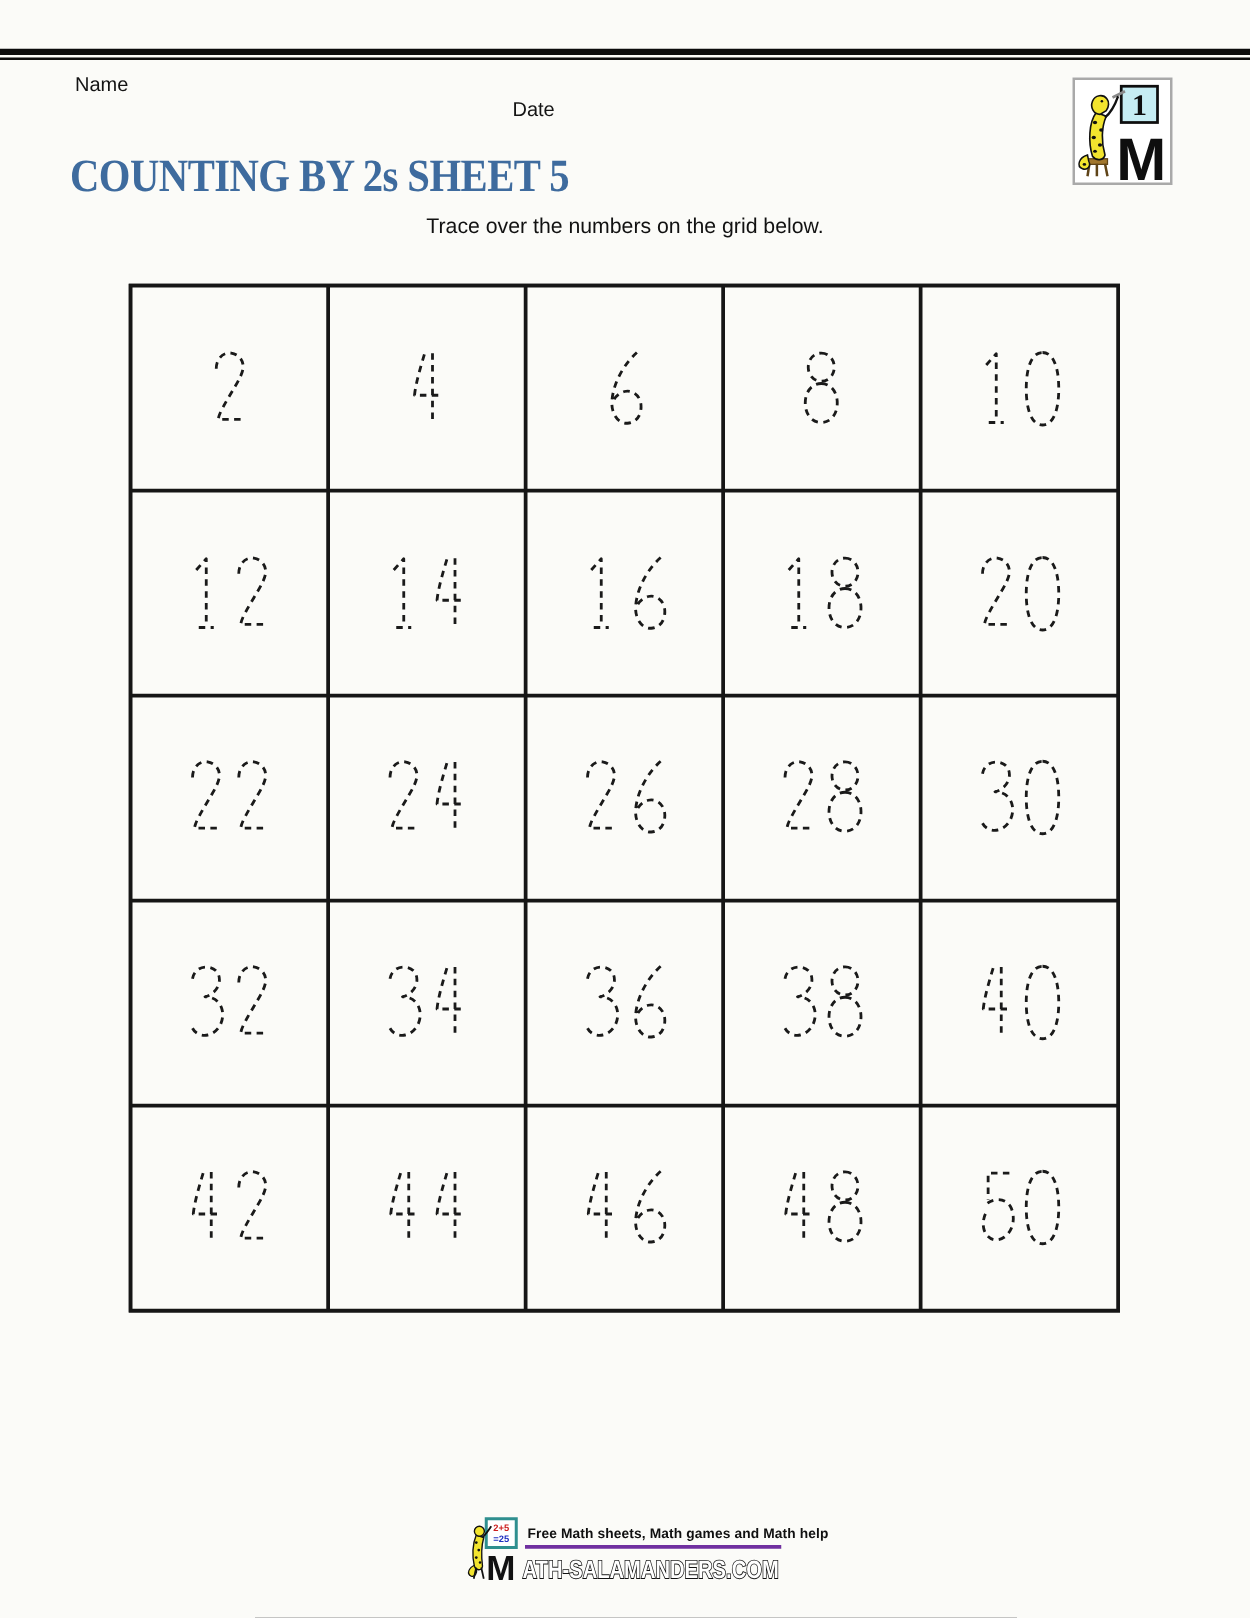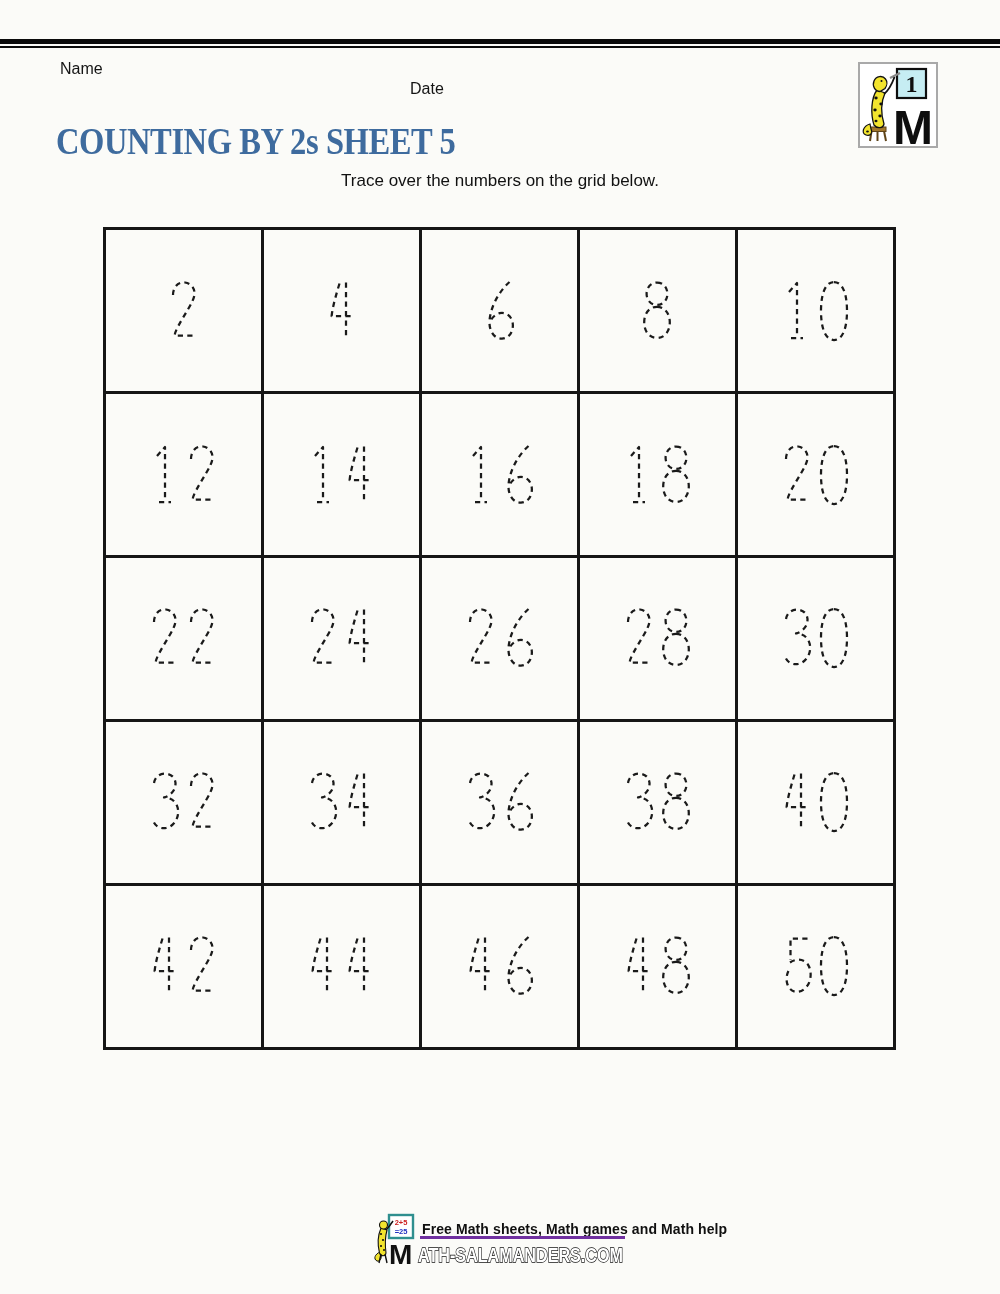--- a/index.html
+++ b/index.html
@@ -31,21 +31,21 @@
     position:absolute;left:103px;top:227px;width:793px;height:823px;
     box-sizing:border-box;border:3px solid #161616;background:#161616;
     display:grid;grid-template-columns:repeat(5,1fr);grid-template-rows:repeat(5,1fr);
     gap:2.6px;
   }
   .grid-cell{background:#fbfbf8;display:flex;align-items:center;justify-content:center;}
   .grid-cell svg{display:block;}
   
   #footer-logo{position:absolute;left:372px;top:1212px;}
   #site-tagline{
-    position:absolute;left:422px;top:1221px;font-size:14px;font-weight:bold;
+    position:absolute;left:422px;top:1221px;font-size:11px;font-weight:bold;
     color:#101010;letter-spacing:0.1px;white-space:nowrap;
   }
   #footer-rule{position:absolute;left:420px;top:1236px;width:205px;height:3px;}
   #site-wordmark{position:absolute;left:388px;top:1239px;}
 </style>
 </head>
 <body>
 
 <div id="page">
 

